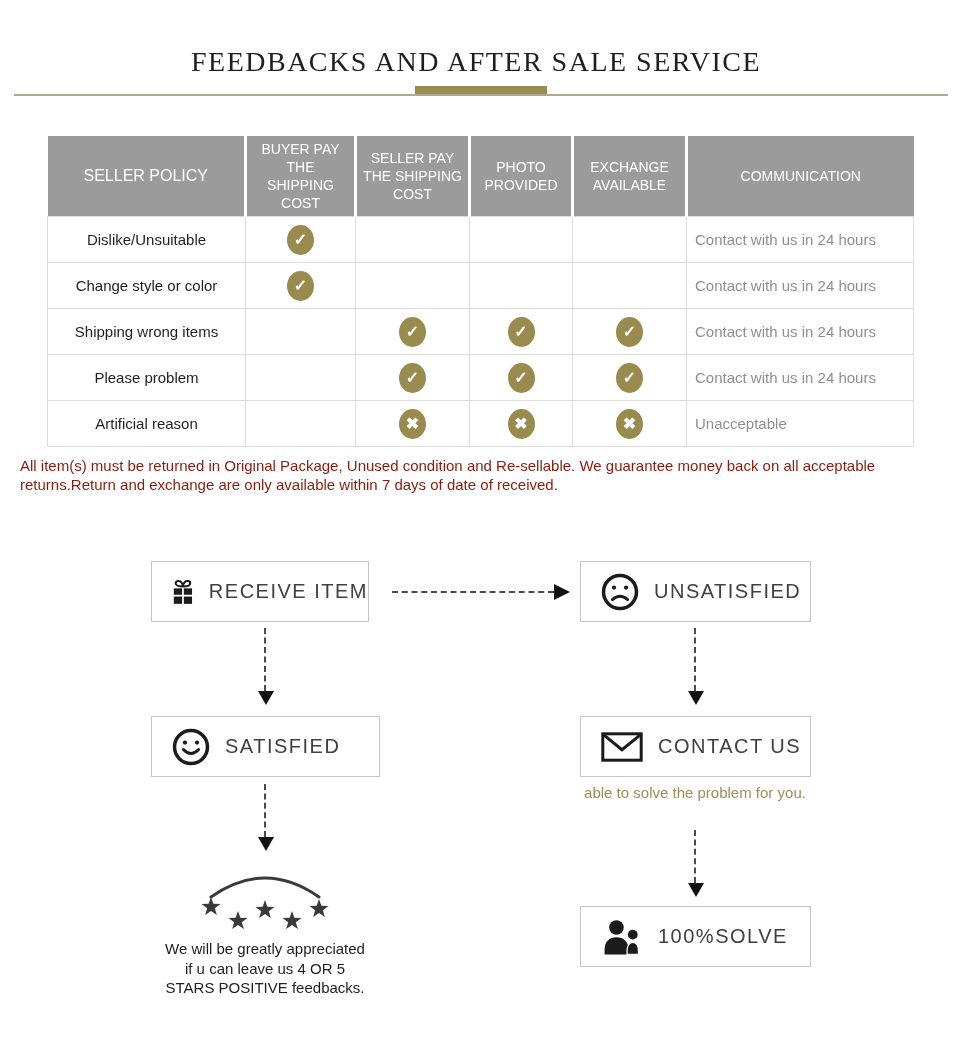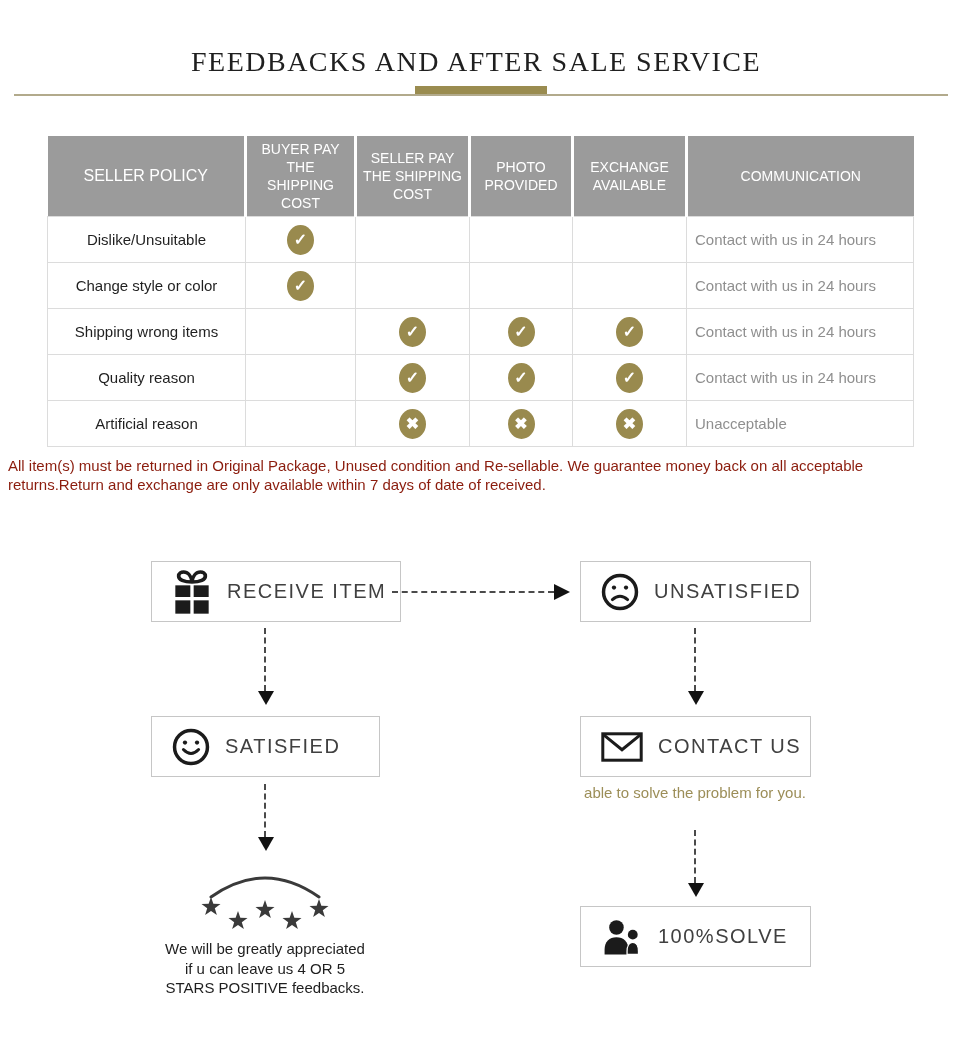--- a/index.html
+++ b/index.html
@@ -26,21 +26,21 @@
     border:1px solid #dcdcdc;height:46px;text-align:center;vertical-align:middle;
     font-size:15px;color:#1f1f1f;box-sizing:border-box;
   }
   table.policy td.comm{text-align:left;padding-left:8px;color:#8f8f8f;}
   .mark{
     display:inline-block;width:27px;height:30px;border-radius:50%;
     background:#998a4e;color:#fff;font-size:16px;line-height:30px;font-weight:bold;text-align:center;
   }
 
   
-  .note{margin:9px 14px 0 8px;color:#8b1c0d;font-size:15px;line-height:19px;height:38px;}
+  .note{margin:9px 14px 0 20px;color:#8b1c0d;font-size:15px;line-height:19px;height:38px;}
 
   
   .flow{position:relative;height:555px;margin-top:9px;}
   .fbox{
     position:absolute;height:61px;box-sizing:border-box;border:1px solid #c6c6c6;background:#fff;
     display:flex;align-items:center;padding-left:20px;gap:15px;
   }
   .flabel{font-size:20px;letter-spacing:1.5px;color:#404040;white-space:nowrap;}
   .harrow{position:absolute;height:0;border-top:2px dashed #4a4a4a;}
   .harrow::after{
@@ -108,21 +108,21 @@
       </tr>
       <tr>
         <td>Shipping wrong items</td>
         <td></td>
         <td><span class="mark check">✓</span></td>
         <td><span class="mark check">✓</span></td>
         <td><span class="mark check">✓</span></td>
         <td class="comm">Contact with us in 24 hours</td>
       </tr>
       <tr>
-        <td>Quality reason</td>
+        <td>Please problem</td>
         <td></td>
         <td><span class="mark check">✓</span></td>
         <td><span class="mark check">✓</span></td>
         <td><span class="mark check">✓</span></td>
         <td class="comm">Contact with us in 24 hours</td>
       </tr>
       <tr>
         <td>Artificial reason</td>
         <td></td>
         <td><span class="mark cross">✖</span></td>
@@ -130,21 +130,21 @@
         <td><span class="mark cross">✖</span></td>
         <td class="comm">Unacceptable</td>
       </tr>
     </tbody>
 </table>
 
 <p class="note">All item(s) must be returned in Original Package, Unused condition and Re-sellable. We guarantee money back on all acceptable returns.Return and exchange are only available within 7 days of date of received.</p>
 
 <div class="flow">
 
-  <div class="fbox" style="left:151px;top:58px;width:250px">
+  <div class="fbox" style="left:151px;top:58px;width:218px">
     <svg width="40" height="44" viewBox="0 0 24 26">
       <path d="M12,7 C7,7 4,5.5 4,3.5 C4,1.7 5.5,1 7,1 C9.5,1 11.4,3.5 12,6.3 C12.6,3.5 14.5,1 17,1 C18.5,1 20,1.7 20,3.5 C20,5.5 17,7 12,7 Z" fill="none" stroke="#1b1b1b" stroke-width="2.2"></path>
       <rect x="2" y="9" width="9" height="7" fill="#1b1b1b"></rect>
       <rect x="13" y="9" width="9" height="7" fill="#1b1b1b"></rect>
       <rect x="2" y="18" width="9" height="8" fill="#1b1b1b"></rect>
       <rect x="13" y="18" width="9" height="8" fill="#1b1b1b"></rect>
     </svg>
     <span class="flabel">RECEIVE ITEM</span>
   </div>
 

